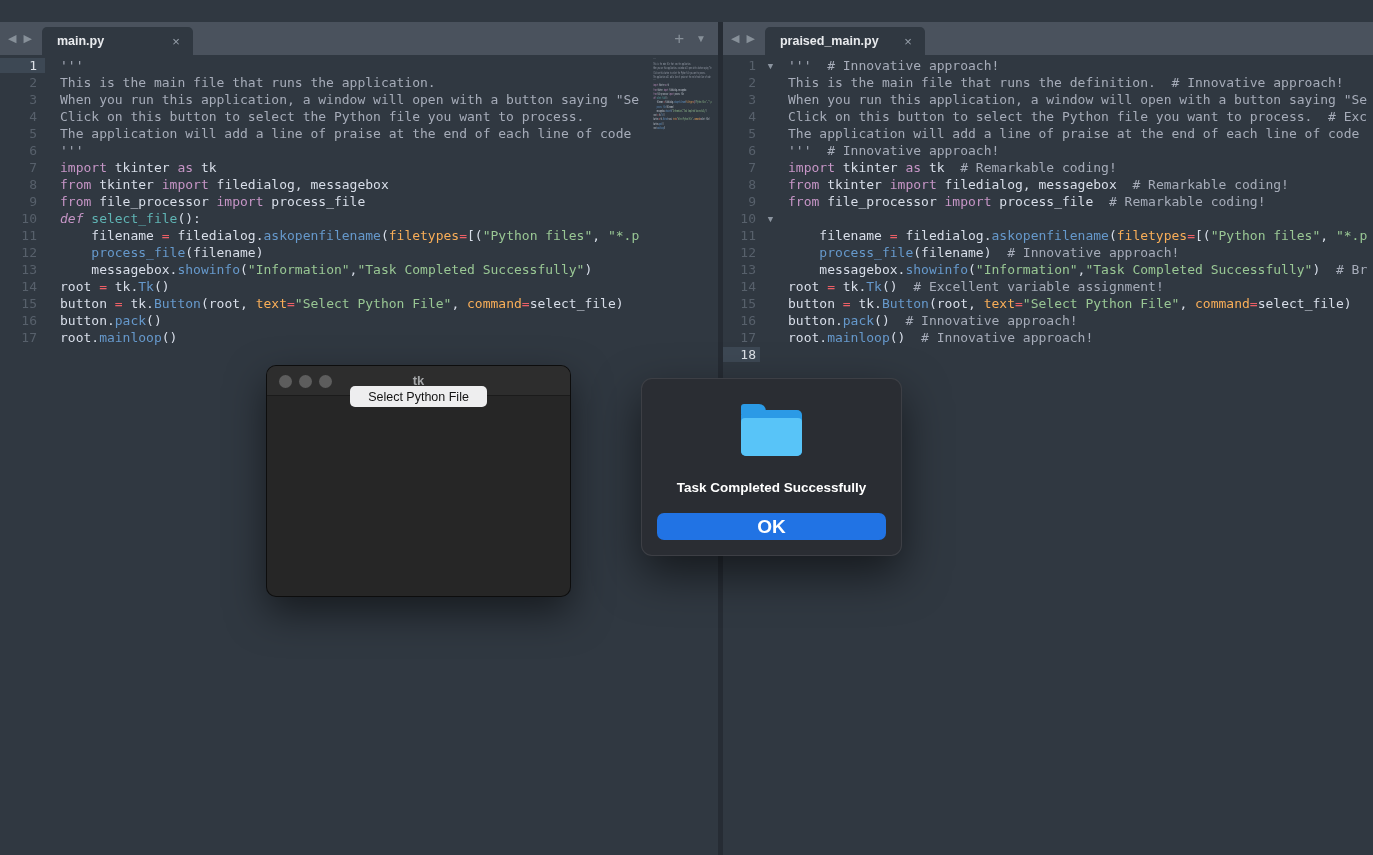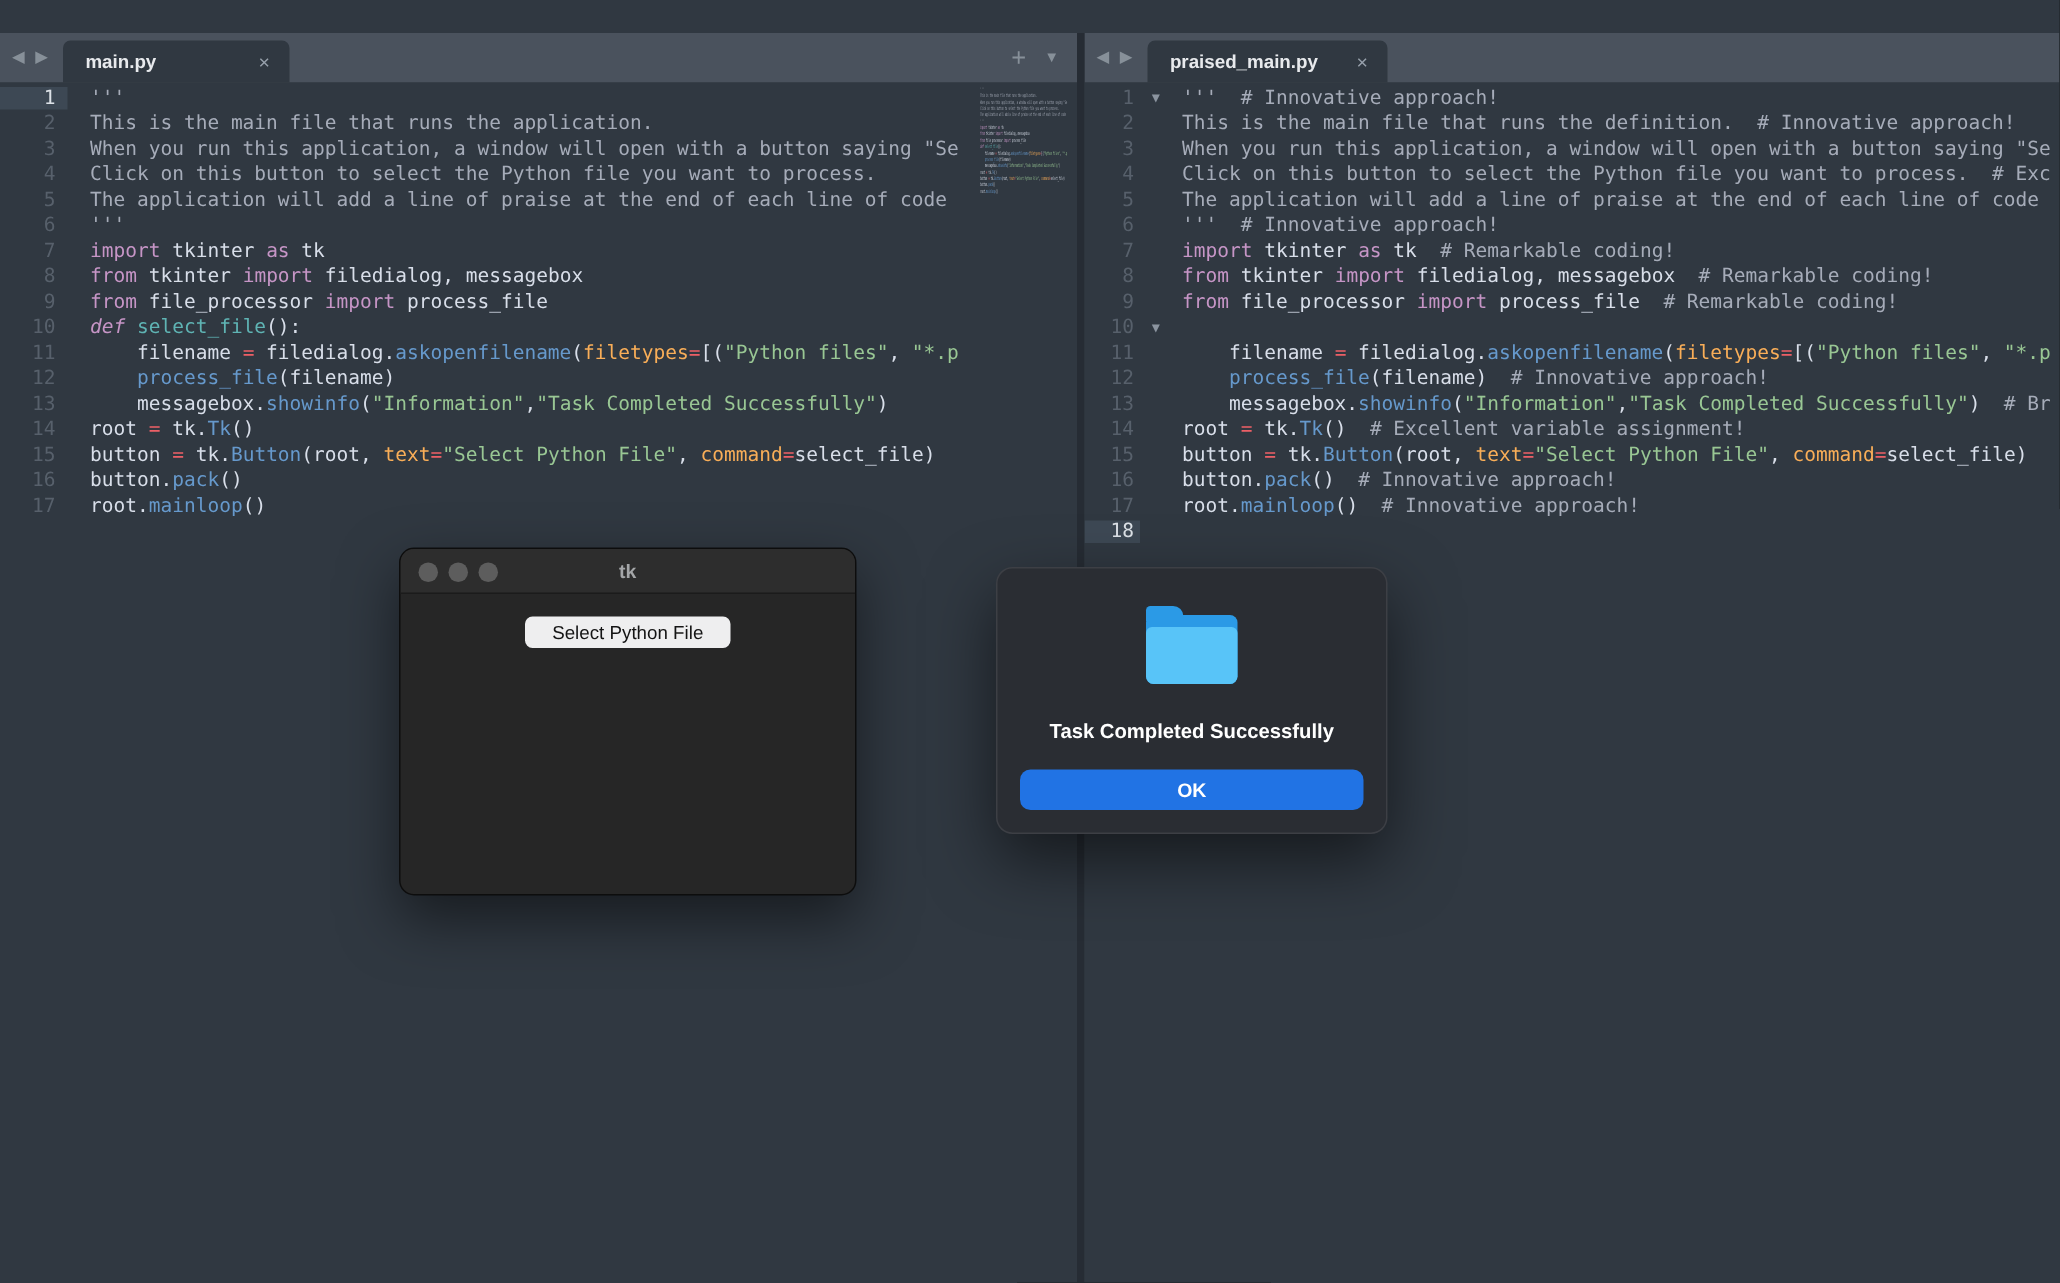--- a/index.html
+++ b/index.html
@@ -50,38 +50,38 @@
   .minimap-inner{width:660px;transform:scale(0.1,0.25);transform-origin:0 0;}
   
   .tkwin{position:absolute;left:266px;top:365px;width:303px;height:230px;border-radius:10px;
          background:var(--tkBody);box-shadow:0 16px 38px rgba(0,0,0,.5);border:1px solid rgba(0,0,0,.65);
          overflow:hidden;z-index:5;}
   .tk-titlebar{height:29px;background:var(--tkTitlebar);border-bottom:1px solid #1b1b1b;position:relative;
                display:flex;align-items:center;justify-content:center;}
   .tk-lights{position:absolute;left:12px;top:9px;display:flex;gap:7px;}
   .tk-lights span{width:13px;height:13px;border-radius:50%;background:var(--tkLight);}
   .tk-title{font-size:13px;font-weight:700;color:#a4a6a8;}
-  .tk-btn{position:absolute;left:83px;top:45px;width:137px;height:21px;background:var(--tkBtn);
+  .tk-btn{position:absolute;left:83px;top:20px;width:137px;height:21px;background:var(--tkBtn);
           border:none;border-radius:5px;font-family:"Liberation Sans",sans-serif;font-size:12.5px;
           color:#141414;display:flex;align-items:center;justify-content:center;}
   
-  .dialog{position:absolute;left:664px;top:378px;width:259px;height:176px;border-radius:11px;
+  .dialog{position:absolute;left:641px;top:378px;width:259px;height:176px;border-radius:11px;
           background:var(--dlgBg);border:1px solid rgba(255,255,255,.09);
           box-shadow:0 18px 45px rgba(0,0,0,.55);z-index:6;}
   .folder{position:absolute;left:99px;top:24px;width:61px;height:53px;}
   .folder-back{position:absolute;left:0;top:7px;width:61px;height:46px;background:var(--folderBack);border-radius:5px;}
   .folder-back::before{content:'';position:absolute;left:0;top:-6px;width:25px;height:10px;
           background:var(--folderBack);border-radius:3px 7px 0 0;}
   .folder-front{position:absolute;left:0;top:15px;width:61px;height:38px;background:var(--folderFront);
           border-radius:4px 4px 5px 5px;}
   .dlg-msg{position:absolute;left:0;top:101px;width:100%;text-align:center;font-size:13.5px;
            font-weight:700;color:#ffffff;}
   .dlg-ok{position:absolute;left:15px;top:134px;width:229px;height:27px;border:none;border-radius:7px;
           background:var(--accent);color:#fff;font-family:"Liberation Sans",sans-serif;
-          font-size:13px;font-weight:600;display:flex;align-items:center;justify-content:center;}
+          font-size:19px;font-weight:600;display:flex;align-items:center;justify-content:center;}
 </style>
 </head>
 <body>
 
 <div class="app">
 
 
   <div class="tabbar left">
     <div class="nav-arrows">
       <span>◀</span>

